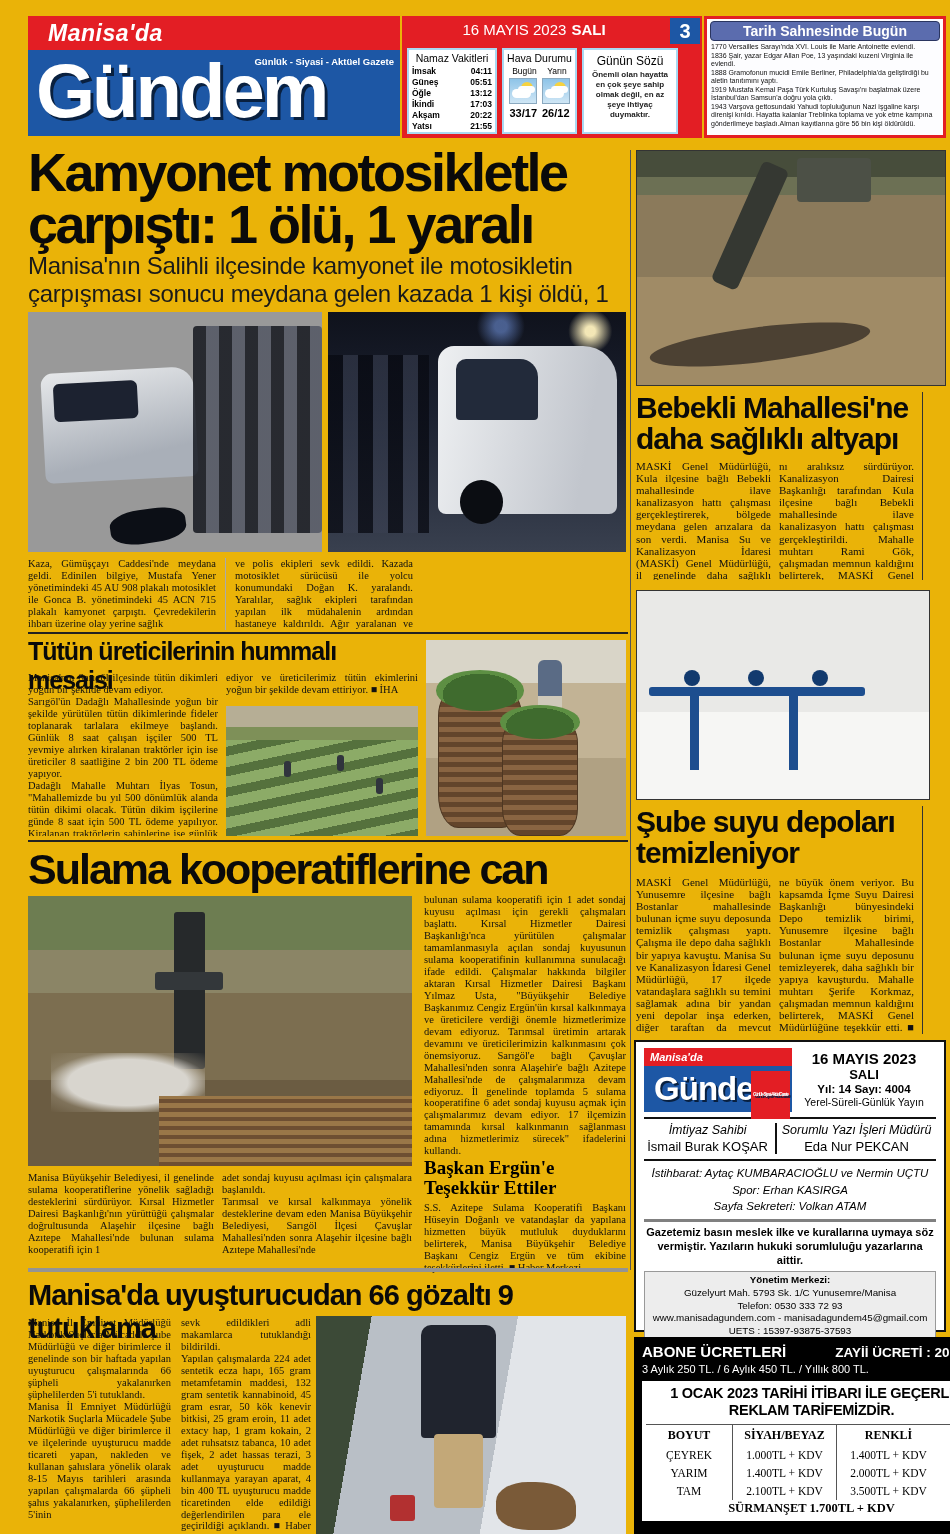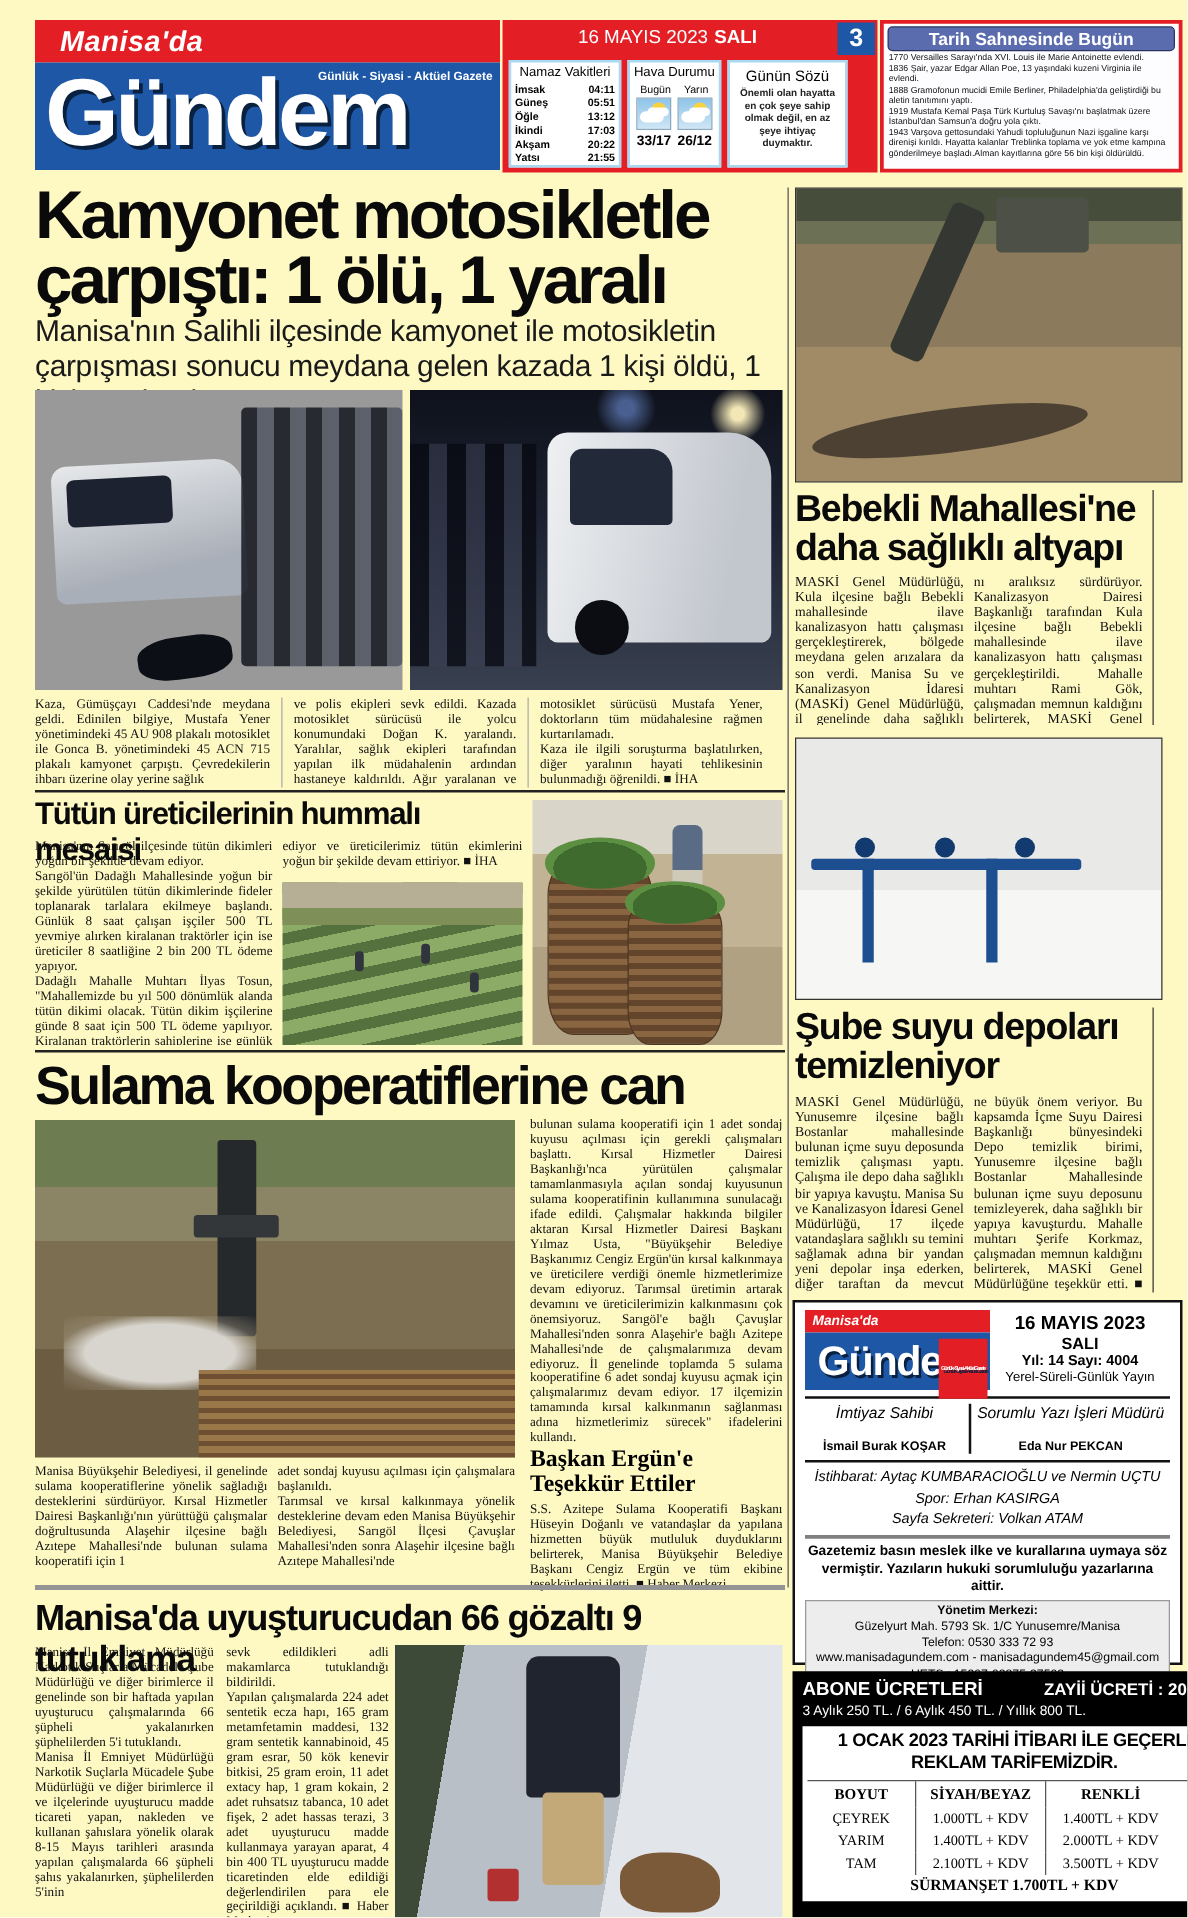--- a/index.html
+++ b/index.html
@@ -1,17 +1,17 @@
 <!DOCTYPE html>
 <html lang="tr"><head>
 <meta charset="utf-8">
 <style>
   * { margin:0; padding:0; box-sizing:border-box; }
   html,body { background:#fff; }
-  #page { position:relative; width:950px; height:1534px; background:#fef9c3; overflow:hidden;
+  #page { position:relative; width:950px; height:1534px; background:#eab308; overflow:hidden;
           font-family:"Liberation Sans", sans-serif; color:#000; }
 
   
   #logo { position:absolute; left:28px; top:16px; width:372px; height:120px; }
   .logo-red { height:34px; background:#e31e24; display:flex; align-items:center; padding-left:20px; }
   .logo-red span { color:#fff; font-weight:bold; font-style:italic; font-size:23px; letter-spacing:.5px; }
   .logo-blue { height:86px; background:#1d57a5; position:relative; }
   .logo-blue .brand { position:absolute; left:8px; top:-2px; color:#fff; font-weight:bold; font-size:76px;
                       line-height:86px; letter-spacing:-3px; text-shadow:3px 3px 0 #09203f; }
   .logo-blue .tagline { position:absolute; right:6px; top:6px; color:#fff; font-weight:bold; font-size:9.5px; }
@@ -116,21 +116,21 @@
   .imp-info { flex:1; text-align:center; padding-top:2px; }
   .imp-date { font-weight:bold; font-size:15px; }
   .imp-day  { font-weight:bold; font-size:13px; }
   .imp-issue{ font-weight:bold; font-size:11.5px; margin-top:1px; }
   .imp-pub  { font-size:10.5px; margin-top:1px; }
   .imp-hr { border:none; border-top:2px solid #111; margin:5px 0 4px; }
   .imp-row2 { display:flex; }
   .imp-owner  { flex:1;   text-align:center; border-right:2px solid #111; padding-right:4px; }
   .imp-editor { flex:1.25; text-align:center; }
   .imp-role  { font-style:italic; font-size:12.5px; }
-  .imp-name  { font-weight:bold; font-size:10px; margin-top:15px; }
+  .imp-name  { font-weight:normal; font-size:13px; margin-top:2px; }
   .imp-staff { text-align:center; font-size:11.5px; font-style:italic; line-height:1.45; }
   .imp-hr2 { border:none; border-top:3px solid #808080; margin:4px 0; }
   .imp-disc { font-weight:bold; font-size:11px; text-align:center; line-height:1.25; }
   .imp-mgmt { background:#ededed; border:1px solid #999; margin-top:4px; padding:2px 4px; font-size:9.8px; line-height:1.3; }
   .imp-mgmt .c { text-align:center; }
   .imp-mgmt .b { font-weight:bold; }
 
   
   #subbox { position:absolute; left:634px; top:1337px; width:355px; height:197px; background:#000; color:#fff; padding:6px 8px; }
   .sub-row1 { display:flex; justify-content:space-between; align-items:baseline; }
@@ -301,22 +301,20 @@
     <div class="shape bike1"></div>
   </div>
   <div class="photo" id="photo-acc2">
     <div class="shape crowd2"></div>
     <div class="shape van2"></div>
   </div>
 
   <div id="lead-body">
     <div class="bcol body-txt">Kaza, Gümüşçayı Caddesi'nde meydana geldi. Edinilen bilgiye, Mustafa Yener yönetimindeki 45 AU 908 plakalı motosiklet ile Gonca B. yönetimindeki 45 ACN 715 plakalı kamyonet çarpıştı. Çevredekilerin ihbarı üzerine olay yerine sağlık</div>
     <div class="bcol body-txt">ve polis ekipleri sevk edildi. Kazada motosiklet sürücüsü ile yolcu konumundaki Doğan K. yaralandı. Yaralılar, sağlık ekipleri tarafından yapılan ilk müdahalenin ardından hastaneye kaldırıldı. Ağır yaralanan ve hastaneye kaldırılan</div>
-    <div class="bcol body-txt">motosiklet sürücüsü Mustafa Yener, doktorların tüm müdahalesine rağmen kurtarılamadı.
-Kaza ile ilgili soruşturma başlatılırken, diğer yaralının hayati tehlikesinin bulunmadığı öğrenildi. ■ İHA</div>
   </div>
 
   <div class="divider" id="divider1"></div>
 
   <h2 class="hl" id="tutun-hl">Tütün üreticilerinin hummalı mesaisi</h2>
   <div class="body-txt" id="tutun-col1">Manisa'nın Sarıgöl ilçesinde tütün dikimleri yoğun bir şekilde devam ediyor.
 Sarıgöl'ün Dadağlı Mahallesinde yoğun bir şekilde yürütülen tütün dikimlerinde fideler toplanarak tarlalara ekilmeye başlandı. Günlük 8 saat çalışan işçiler 500 TL yevmiye alırken kiralanan traktörler için ise üreticiler 8 saatliğine 2 bin 200 TL ödeme yapıyor.
 Dadağlı Mahalle Muhtarı İlyas Tosun, "Mahallemizde bu yıl 500 dönümlük alanda tütün dikimi olacak. Tütün dikim işçilerine günde 8 saat için 500 TL ödeme yapılıyor. Kiralanan traktörlerin sahiplerine ise günlük 8 saatten yevmiyesi 2 bin 200 TL'den yapılıyor. Tütün iyi para</div>
   <div class="body-txt" id="tutun-col2">ediyor ve üreticilerimiz tütün ekimlerini yoğun bir şekilde devam ettiriyor. ■ İHA</div>
   <div class="photo" id="photo-field">

